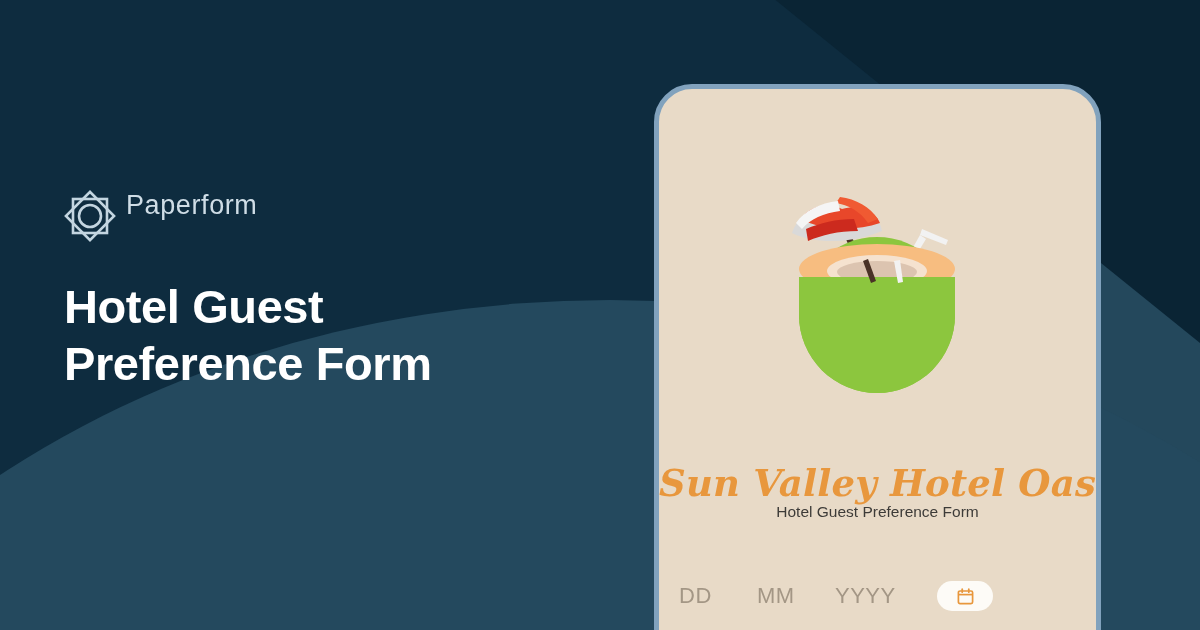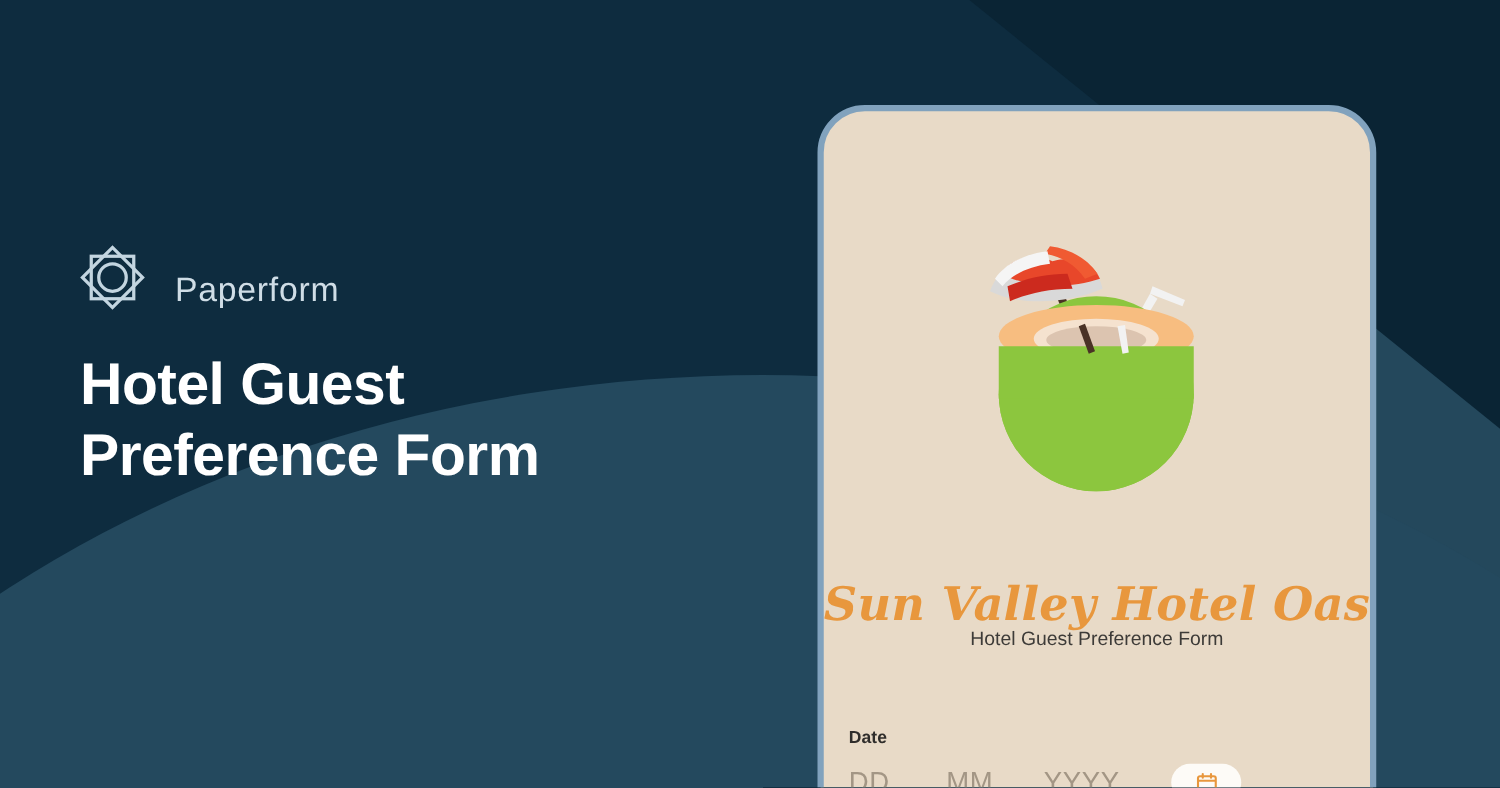--- a/index.html
+++ b/index.html
@@ -57,22 +57,22 @@
 
   
   .left-panel {
     position:absolute;
     left:64px; top:190px;
     width:520px;
   }
 
   .brand {
     display:flex;
-    align-items:flex-end;
-    gap:24px;
+    align-items:flex-start;
+    gap:10px;
     height:58px;
   }
   .brand-mark { width:52px; height:52px; display:block; flex:0 0 52px; }
   .brand-name {
     font-size:27px;
     font-weight:400;
     letter-spacing:0.6px;
     color:#cfdde6;
   }
 
@@ -240,21 +240,20 @@
 
           <path d="M93 96 L101 118 L106 116 L98 94 Z" fill="#4a3226"></path>
           <path d="M124 96 L128 118 L133 117 L130 95 Z" fill="#f2f2f2"></path>
         </svg>
       </div>
 
       <div class="card-title">Sun Valley Hotel Oasis</div>
       <div class="card-subtitle">Hotel Guest Preference Form</div>
 
       <div class="field-block">
-        <div class="field-label">Date</div>
 
         <div class="date-row">
           <span class="date-seg seg-dd">DD</span>
           <span class="date-seg seg-mm">MM</span>
           <span class="date-seg seg-yyyy">YYYY</span>
 
           <button class="cal-btn">
             <span>
               <svg class="cal-icon" viewBox="0 0 17 17" aria-hidden="true">
                 <rect x="1.4" y="3" width="14.2" height="12.6" rx="1.6" fill="none" stroke="#e8973d" stroke-width="1.7"></rect>

